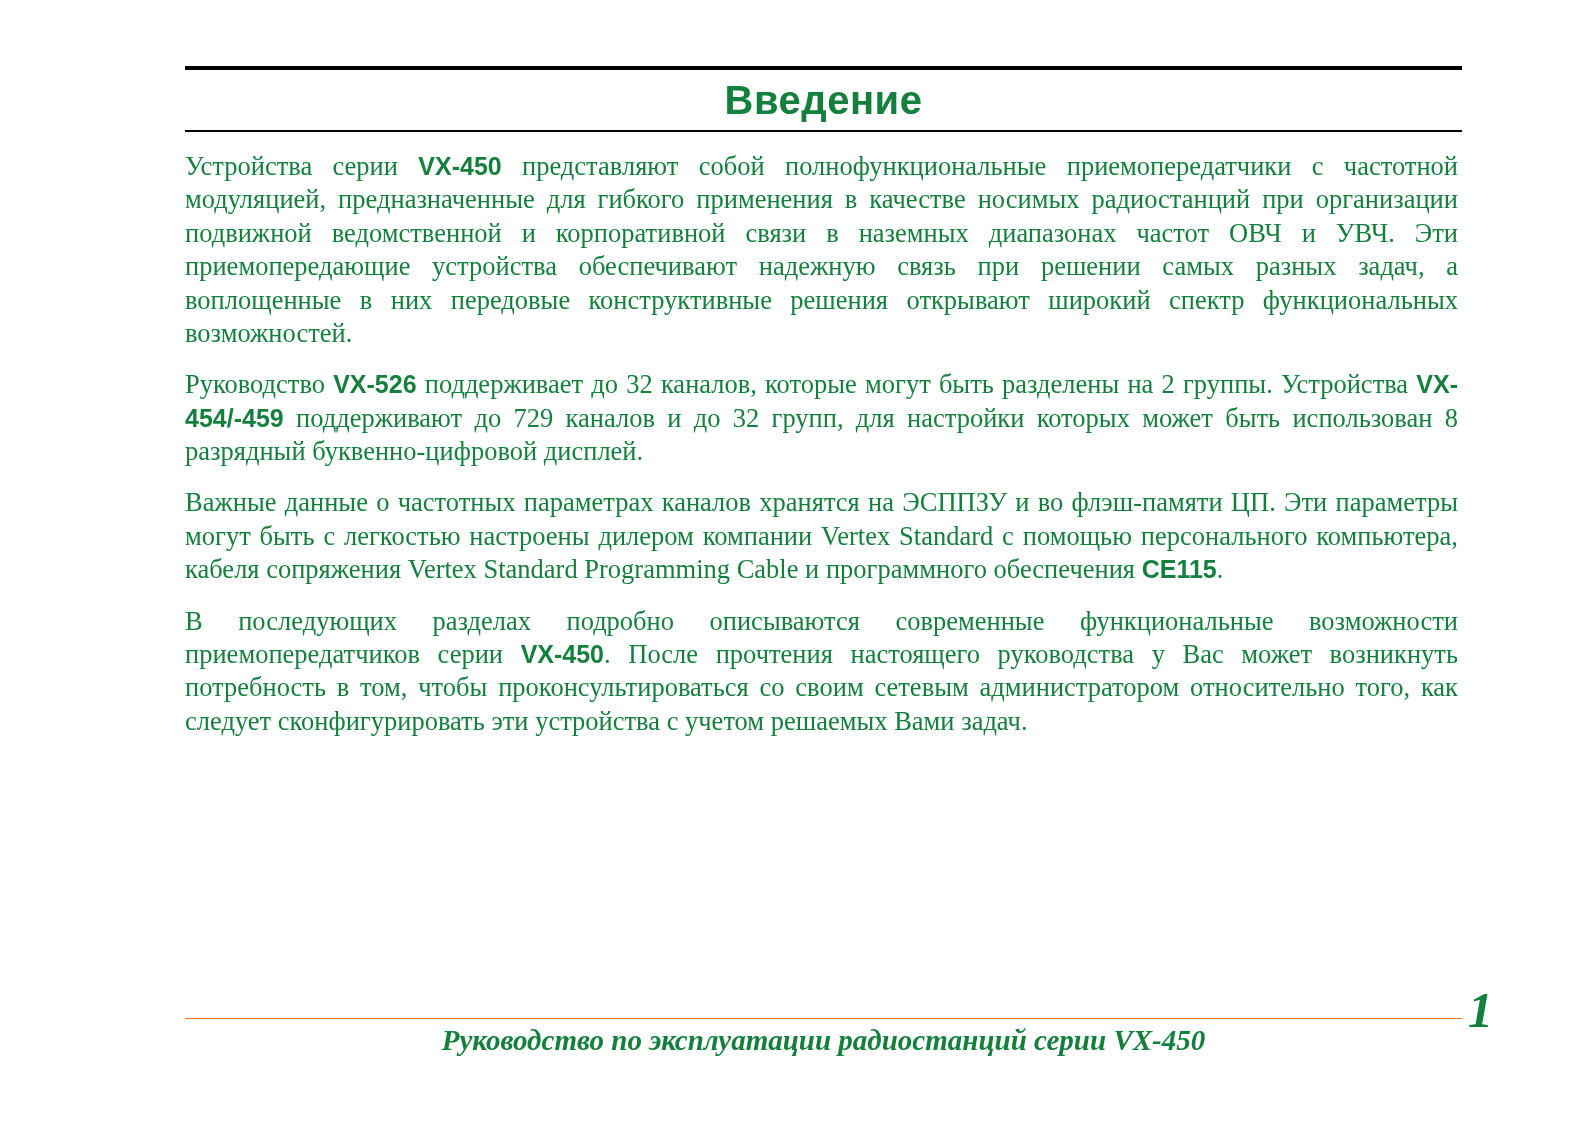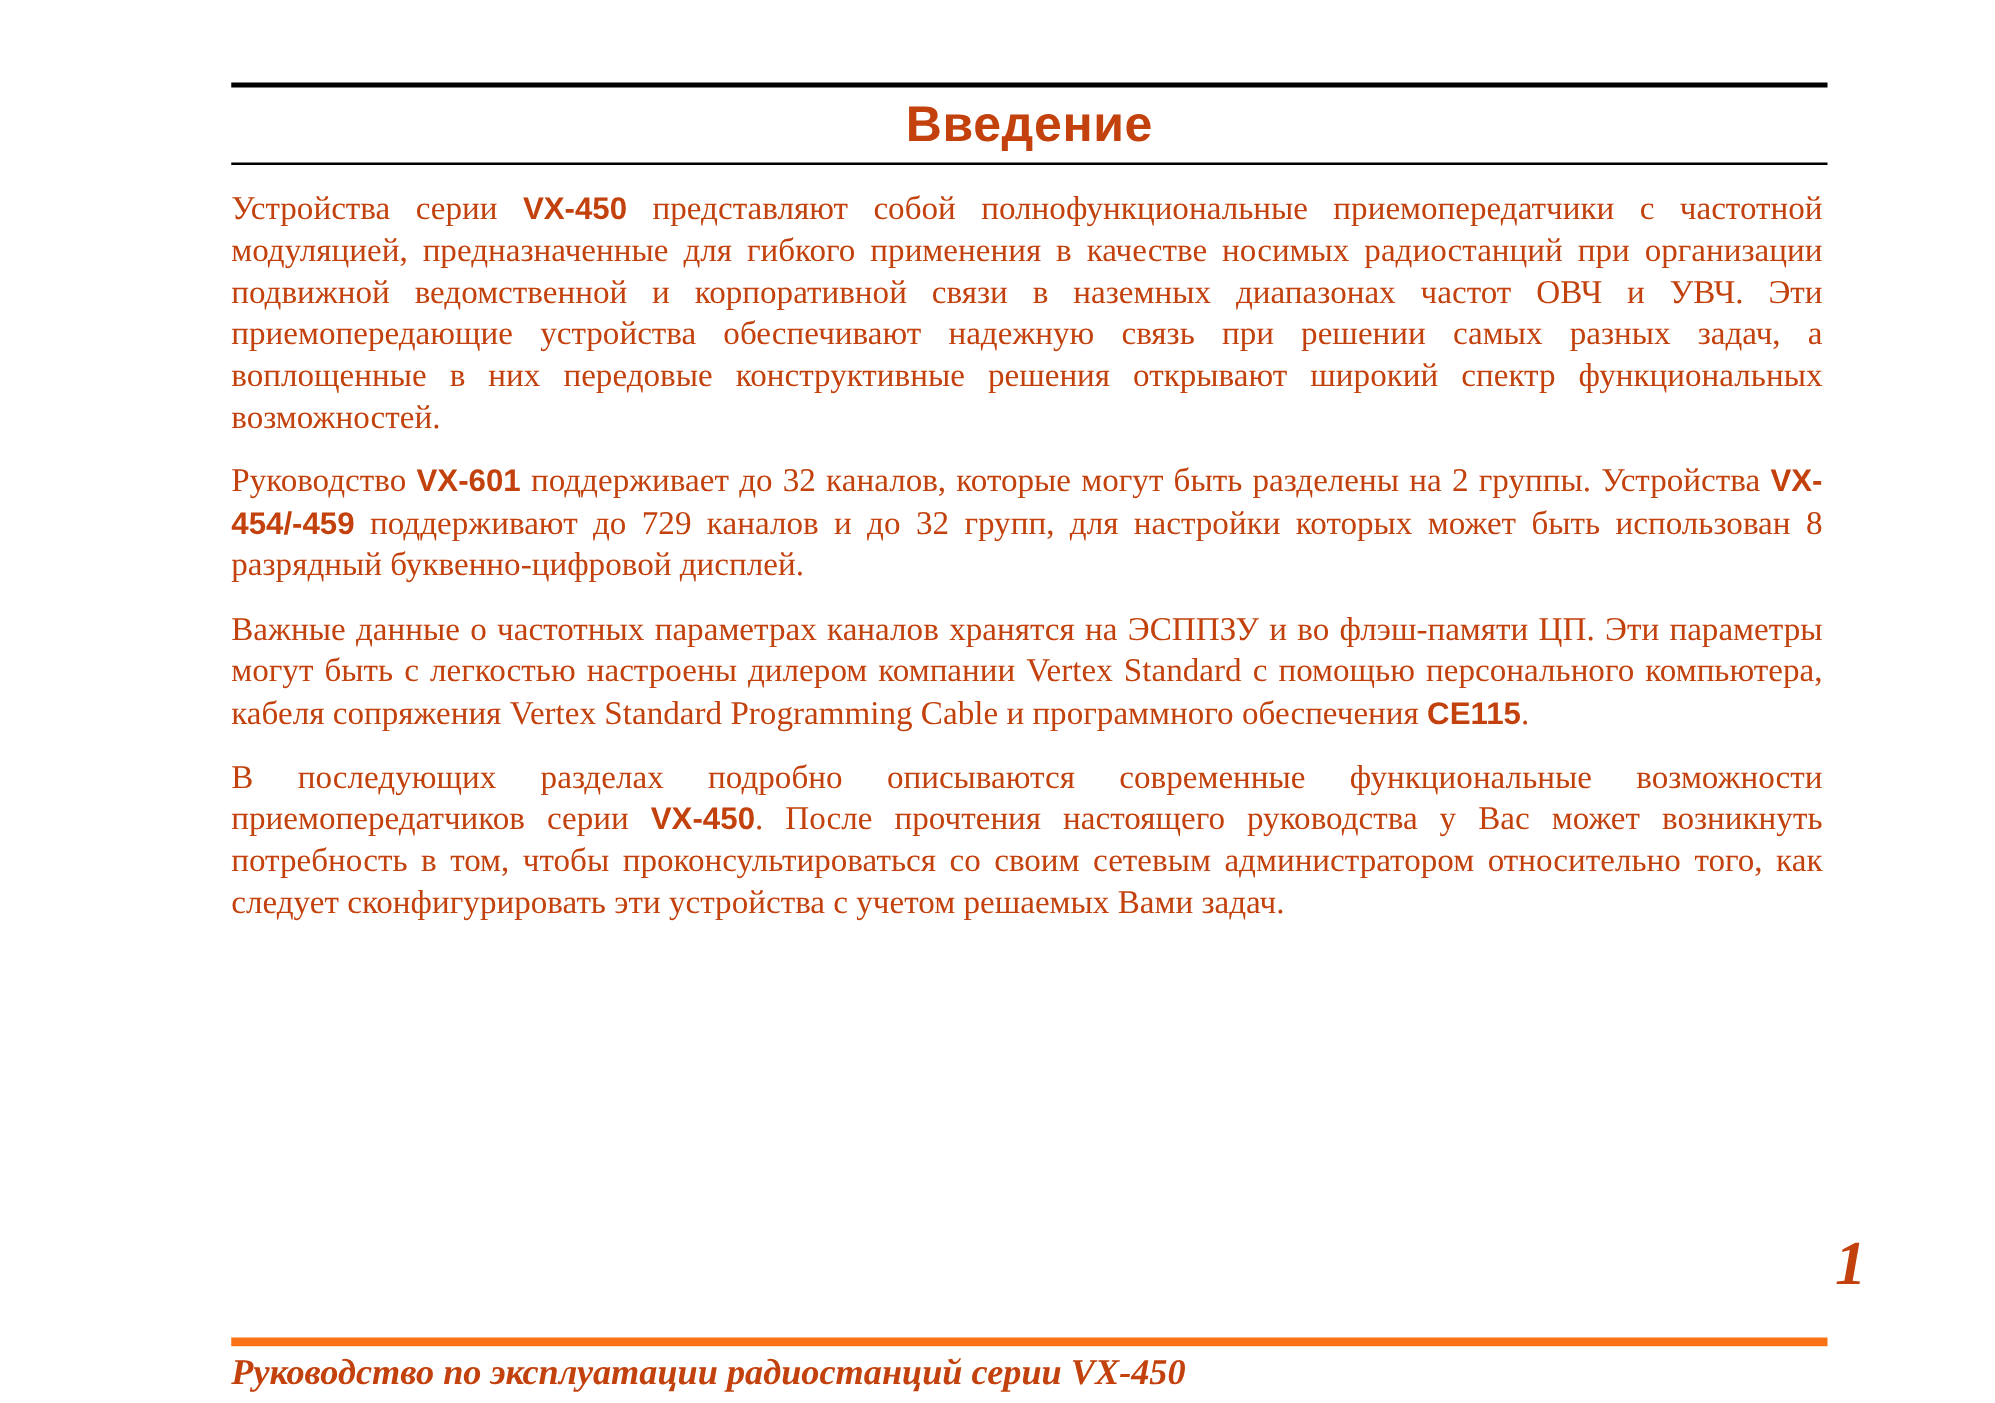--- a/index.html
+++ b/index.html
@@ -5,21 +5,21 @@
   html, body {
     margin: 0;
     padding: 0;
     background: #ffffff;
   }
   .page {
     position: relative;
     width: 1596px;
     height: 1122px;
     background: #ffffff;
-    color: #c2410c;
+    color: #15803d;
     font-family: "Liberation Serif", serif;
     overflow: hidden;
   }
   .content {
     position: absolute;
     left: 185px;
     top: 66px;
     width: 1277px;
   }
   .rule-top {
@@ -49,23 +49,24 @@
     margin: 0 4px 18px 0;
   }
   .b {
     font-family: "Liberation Sans", sans-serif;
     font-weight: bold;
     font-size: 25px;
   }
   .footer {
     position: absolute;
     left: 185px;
-    top: 1070px;
+    top: 1018px;
     width: 1277px;
-    border-top: 7px solid #f97316;
+    border-top: 1px solid #f97316;
+    text-align: center;
   }
   .footer-text {
     font-family: "Liberation Serif", serif;
     font-weight: bold;
     font-style: italic;
     font-size: 29px;
     padding-top: 5px;
   }
   .pagenum {
     position: absolute;
@@ -81,21 +82,21 @@
 </head>
 <body>
 
 <div class="page">
   <div class="content">
     <div class="rule-top"></div>
     <h1 class="title">Введение</h1>
     <div class="rule-under-title"></div>
     <div class="body-text" id="paragraphs">
         <p><span>Устройства серии </span><span class="b">VX-450</span><span> представляют собой полнофункциональные приемопередатчики с частотной модуляцией, предназначенные для гибкого применения в качестве носимых радиостанций при организации подвижной ведомственной и корпоративной связи в наземных диапазонах частот ОВЧ и УВЧ. Эти приемопередающие устройства обеспечивают надежную связь при решении самых разных задач, а воплощенные в них передовые конструктивные решения открывают широкий спектр функциональных возможностей.</span></p>
-        <p><span>Руководство </span><span class="b">VX-601</span><span> поддерживает до 32 каналов, которые могут быть разделены на 2 группы. Устройства </span><span class="b">VX-454/-459</span><span> поддерживают до 729 каналов и до 32 групп, для настройки которых может быть использован 8 разрядный буквенно-цифровой дисплей.</span></p>
+        <p><span>Руководство </span><span class="b">VX-526</span><span> поддерживает до 32 каналов, которые могут быть разделены на 2 группы. Устройства </span><span class="b">VX-454/-459</span><span> поддерживают до 729 каналов и до 32 групп, для настройки которых может быть использован 8 разрядный буквенно-цифровой дисплей.</span></p>
         <p><span>Важные данные о частотных параметрах каналов хранятся на ЭСППЗУ и во флэш-памяти ЦП. Эти параметры могут быть с легкостью настроены дилером компании Vertex Standard с помощью персонального компьютера, кабеля сопряжения Vertex Standard Programming Cable и программного обеспечения </span><span class="b">CE115</span><span>.</span></p>
         <p><span>В последующих разделах подробно описываются современные функциональные возможности приемопередатчиков серии </span><span class="b">VX-450</span><span>. После прочтения настоящего руководства у Вас может возникнуть потребность в том, чтобы проконсультироваться со своим сетевым администратором относительно того, как следует сконфигурировать эти устройства с учетом решаемых Вами задач.</span></p>
       </div>
   </div>
 
   <div class="pagenum">1</div>
 
   <div class="footer">
     <div class="footer-text">Руководство по эксплуатации радиостанций серии VX-450</div>
   </div>

